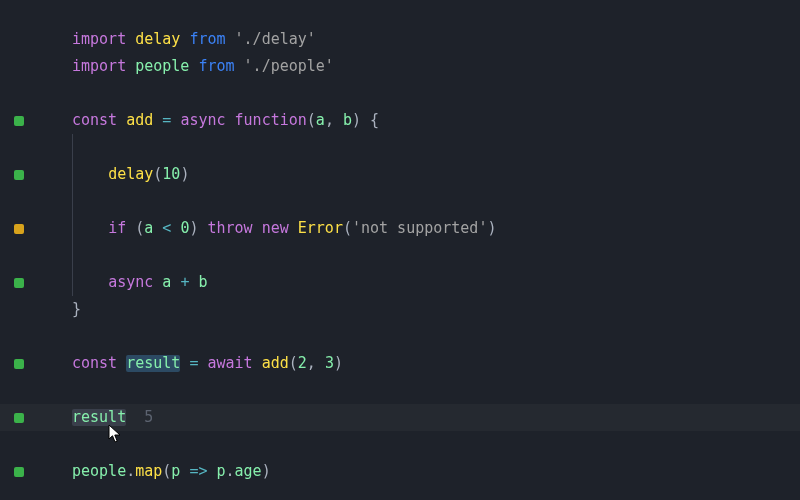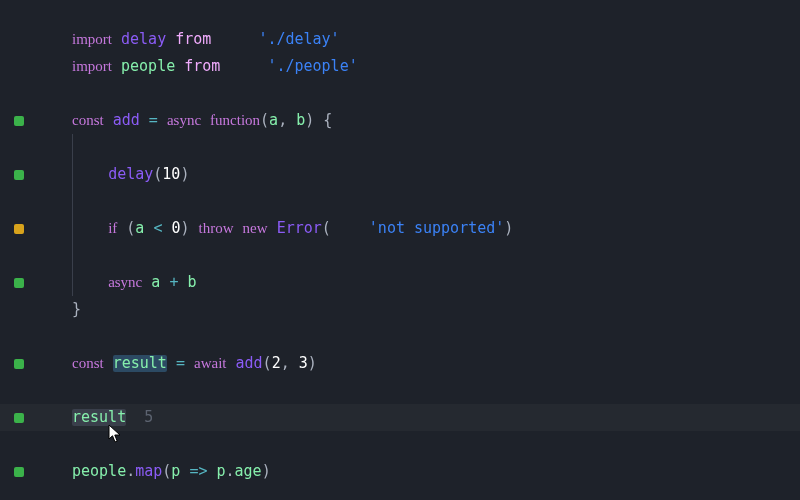--- a/index.html
+++ b/index.html
@@ -41,26 +41,26 @@
   }
   .indent-guide {
     display: inline-block;
     border-left: 1px solid #3a3f4b;
     height: 27px;
     vertical-align: middle;
     margin-right: -1px;
   }
 
   
-  .kw      { color: #c678dd; font-family: Liberation Serif, serif; } 
-  .kw-from { color: #f0abfc; }
-  .id-blue { color: #8b5cf6; } 
+  .kw      { color: #c678dd; } 
+  .kw-from { color: #3b82f6; }
+  .id-blue { color: #fde047; } 
   .id-red  { color: #86efac; } 
-  .num     { color: #ffffff; }
-  .str     { color: #3b82f6; margin-left: 38px; }
+  .num     { color: #86efac; }
+  .str     { color: #a3a3a3; }
   .op      { color: #56b6c2; } 
   .pn      { color: #abb2bf; }
 
   .hl-def {
     background: #2c4a63;
     border-radius: 2px;
     padding: 1px 0;
   }
   .hl-ref {
     background: #3a3f4b;

